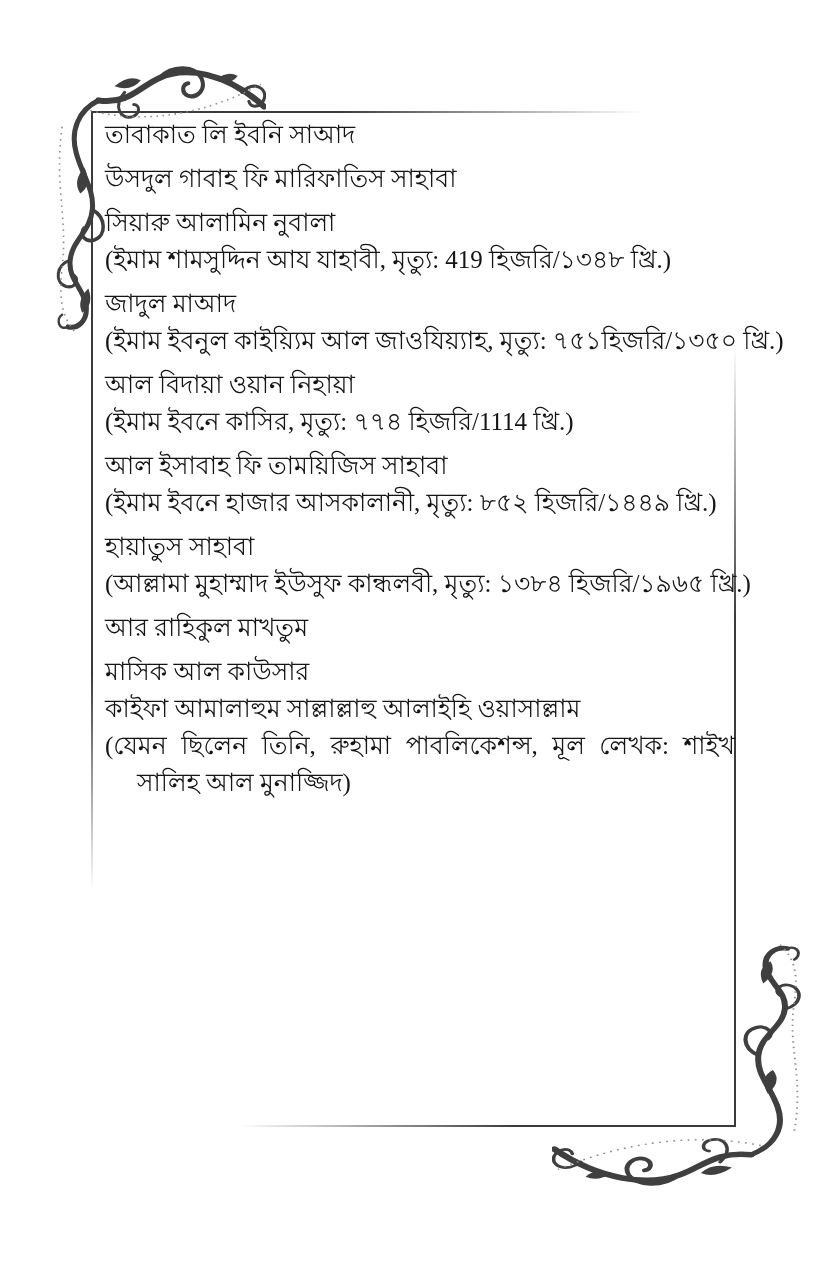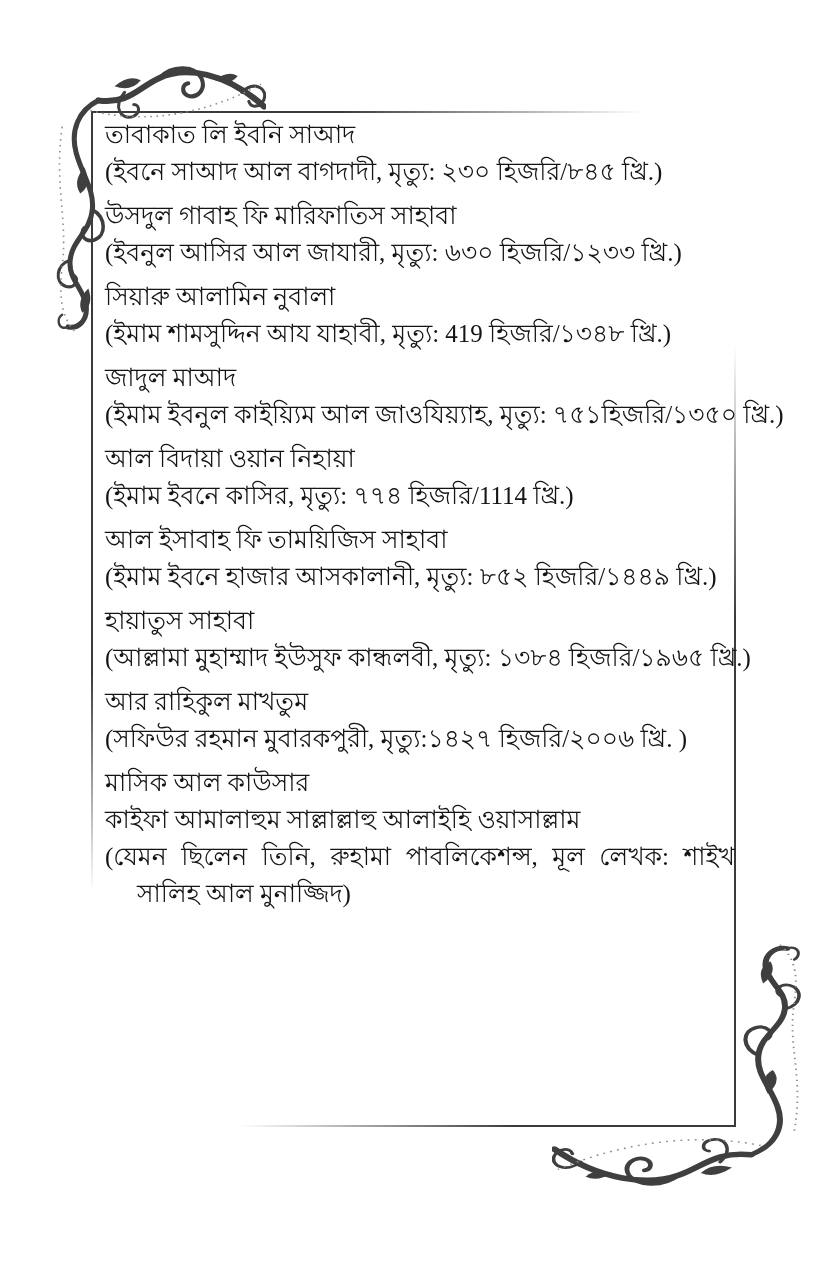--- a/index.html
+++ b/index.html
@@ -113,26 +113,24 @@
         <path d="M30,100 q-12,14 -4,26 q12,-8 4,-26 z"></path>
         <path d="M34,220 q-12,12 -6,24 q12,-8 6,-24 z"></path>
       </g>
     </svg>
   </div>
 
   <div class="biblio">
 
     <div class="entry">
       <div class="book-title">তাবাকাত লি ইবনি সাআদ</div>
-      <div class="book-detail">(ইবনে সাআদ আল বাগদাদী, মৃত্যু: ২৩০ হিজরি/৮৪৫ খ্রি.)</div>
     </div>
 
     <div class="entry">
       <div class="book-title">উসদুল গাবাহ ফি মারিফাতিস সাহাবা</div>
-      <div class="book-detail">(ইবনুল আসির আল জাযারী, মৃত্যু: ৬৩০ হিজরি/১২৩৩ খ্রি.)</div>
     </div>
 
     <div class="entry">
       <div class="book-title">সিয়ারু আলামিন নুবালা</div>
       <div class="book-detail">(ইমাম শামসুদ্দিন আয যাহাবী, মৃত্যু: 419 হিজরি/১৩৪৮ খ্রি.)</div>
     </div>
 
     <div class="entry">
       <div class="book-title">জাদুল মাআদ</div>
       <div class="book-detail">(ইমাম ইবনুল কাইয়্যিম আল জাওযিয়্যাহ, মৃত্যু: ৭৫১হিজরি/১৩৫০ খ্রি.)</div>
@@ -148,21 +146,20 @@
       <div class="book-detail">(ইমাম ইবনে হাজার আসকালানী, মৃত্যু: ৮৫২ হিজরি/১৪৪৯ খ্রি.)</div>
     </div>
 
     <div class="entry">
       <div class="book-title">হায়াতুস সাহাবা</div>
       <div class="book-detail">(আল্লামা মুহাম্মাদ ইউসুফ কান্ধলবী, মৃত্যু: ১৩৮৪ হিজরি/১৯৬৫ খ্রি.)</div>
     </div>
 
     <div class="entry">
       <div class="book-title">আর রাহিকুল মাখতুম</div>
-      <div class="book-detail">(সফিউর রহমান মুবারকপুরী, মৃত্যু:১৪২৭ হিজরি/২০০৬ খ্রি. )</div>
     </div>
 
     <div class="entry tight">
       <div class="book-title">মাসিক আল কাউসার</div>
     </div>
 
     <div class="entry tight">
       <div class="book-title">কাইফা আমালাহুম সাল্লাল্লাহু আলাইহি ওয়াসাল্লাম</div>
       <div class="book-detail detail-justified">(যেমন ছিলেন তিনি, রুহামা পাবলিকেশন্স, মূল লেখক: শাইখ</div>
       <div class="book-detail detail-indent">সালিহ আল মুনাজ্জিদ)</div>

